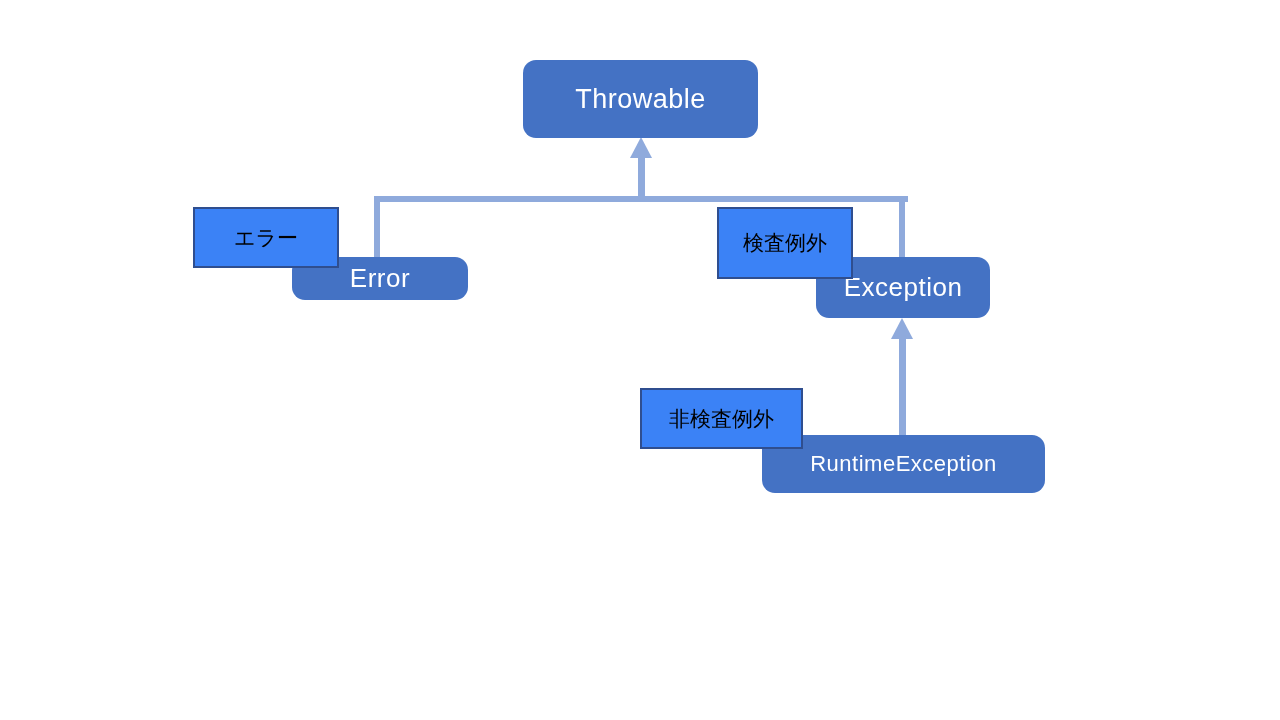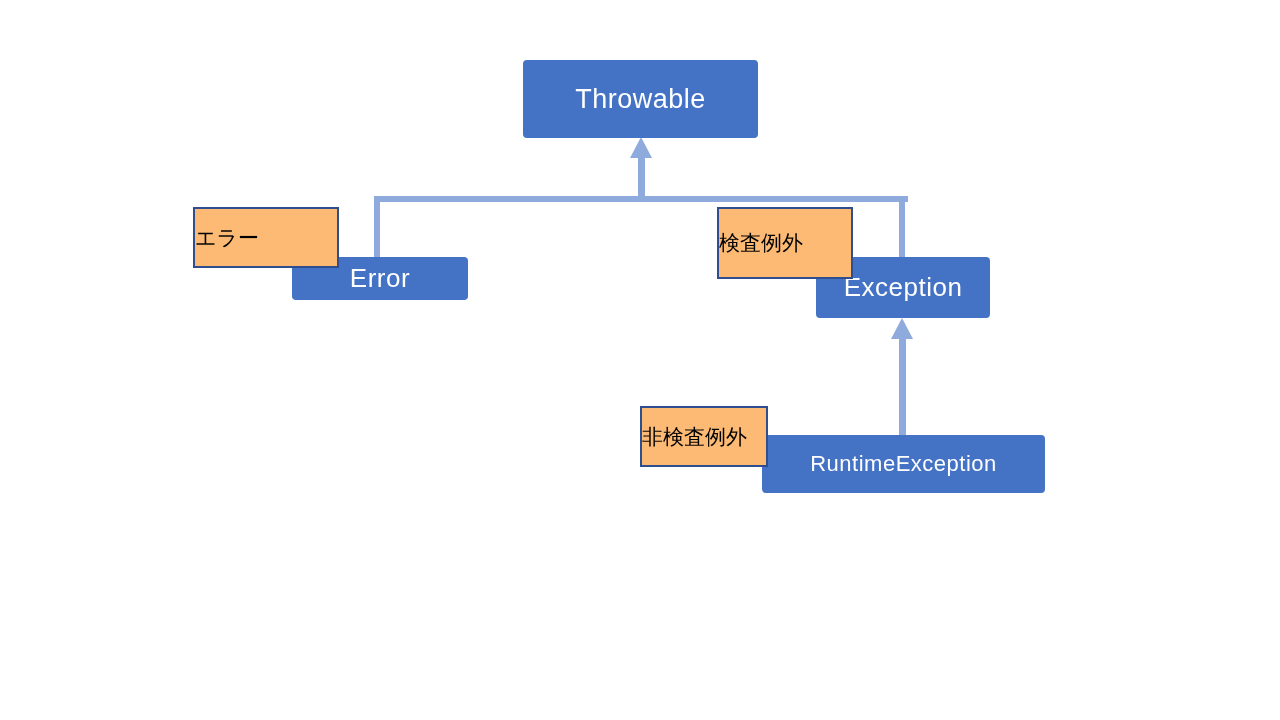--- a/index.html
+++ b/index.html
@@ -13,37 +13,37 @@
     width: 1280px;
     height: 720px;
     background: #ffffff;
     overflow: hidden;
   }
   
   .node {
     position: absolute;
     background: #4472C4;
     color: #ffffff;
-    border-radius: 4px;
+    border-radius: 13px;
     display: flex;
     align-items: center;
     justify-content: center;
     font-weight: 300;
     letter-spacing: 0.5px;
     z-index: 2;
   }
   
   .anno {
     position: absolute;
-    background: #fdba74;
+    background: #3b82f6;
     border: 2px solid #2F4E8F;
     color: #000000;
     display: flex;
     align-items: center;
-    justify-content: flex-start;
+    justify-content: center;
     font-size: 21px;
     z-index: 3;
     box-sizing: border-box;
   }
   
   .line {
     position: absolute;
     background: #8FAADC;
     z-index: 1;
   }
@@ -58,21 +58,21 @@
     z-index: 1;
   }
 
   #node-throwable   { left: 523px; top: 60px;  width: 235px; height: 78px; font-size: 27px; }
   #node-error       { left: 292px; top: 257px; width: 176px; height: 43px; font-size: 26px; }
   #node-exception   { left: 816px; top: 257px; width: 174px; height: 61px; font-size: 26px; }
   #node-runtime     { left: 762px; top: 435px; width: 283px; height: 58px; font-size: 22px; }
 
   #anno-error-ja    { left: 193px; top: 207px; width: 146px; height: 61px; }
   #anno-checked     { left: 717px; top: 207px; width: 136px; height: 72px; }
-  #anno-unchecked   { left: 640px; top: 406px; width: 128px; height: 61px; }
+  #anno-unchecked   { left: 640px; top: 388px; width: 163px; height: 61px; }
 
   #hline            { left: 374px; top: 196px; width: 534px; height: 6px; }
   #vline-left       { left: 374px; top: 196px; width: 6px;   height: 62px; }
   #vline-right      { left: 899px; top: 196px; width: 6px;   height: 62px; }
 
   #arrow-throwable-shaft { left: 638px; top: 157px; width: 7px; height: 45px; }
   #arrow-throwable-head  { left: 630px; top: 137px; }
 
   #arrow-exception-shaft { left: 899px; top: 337px; width: 7px; height: 98px; }
   #arrow-exception-head  { left: 891px; top: 318px; }

